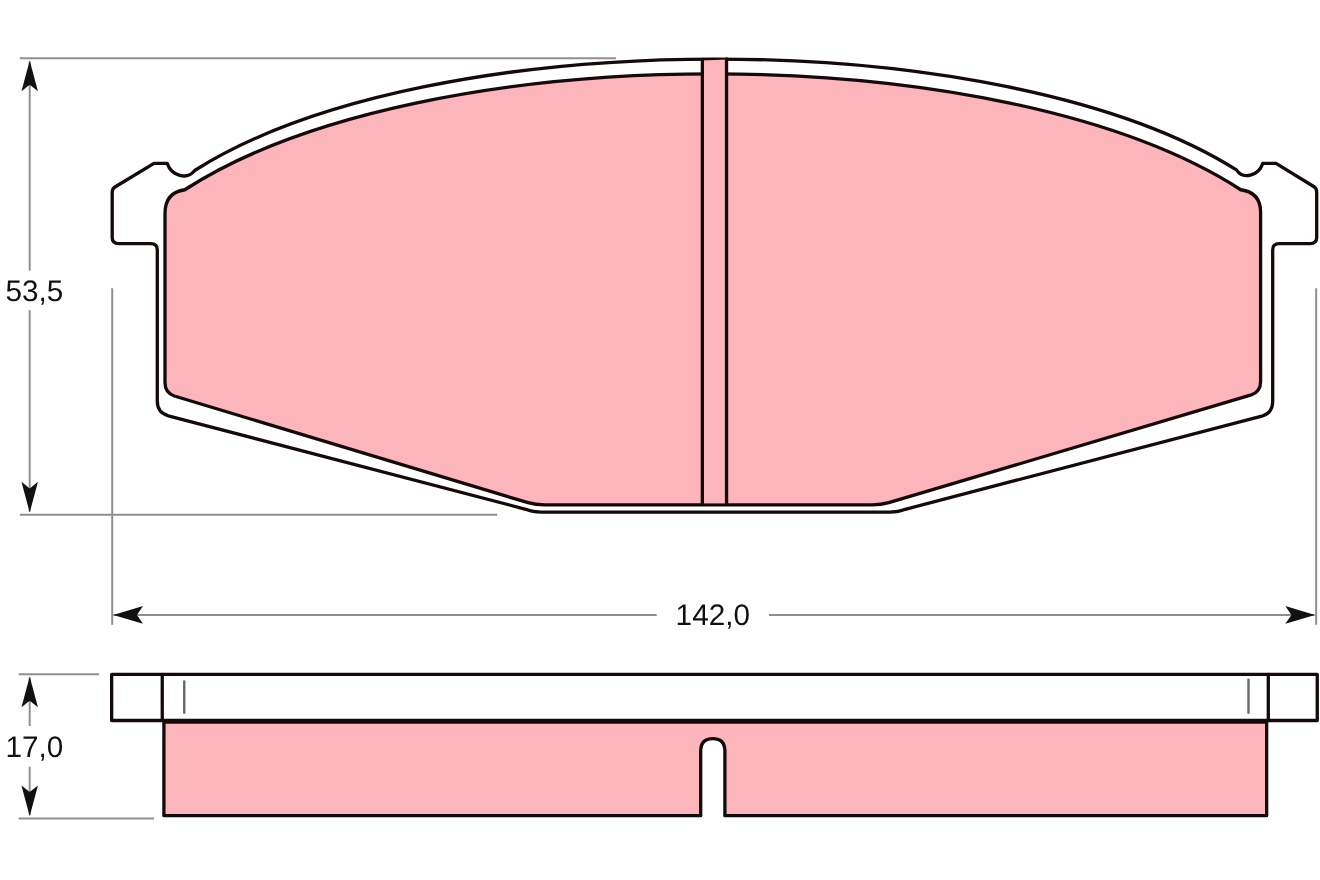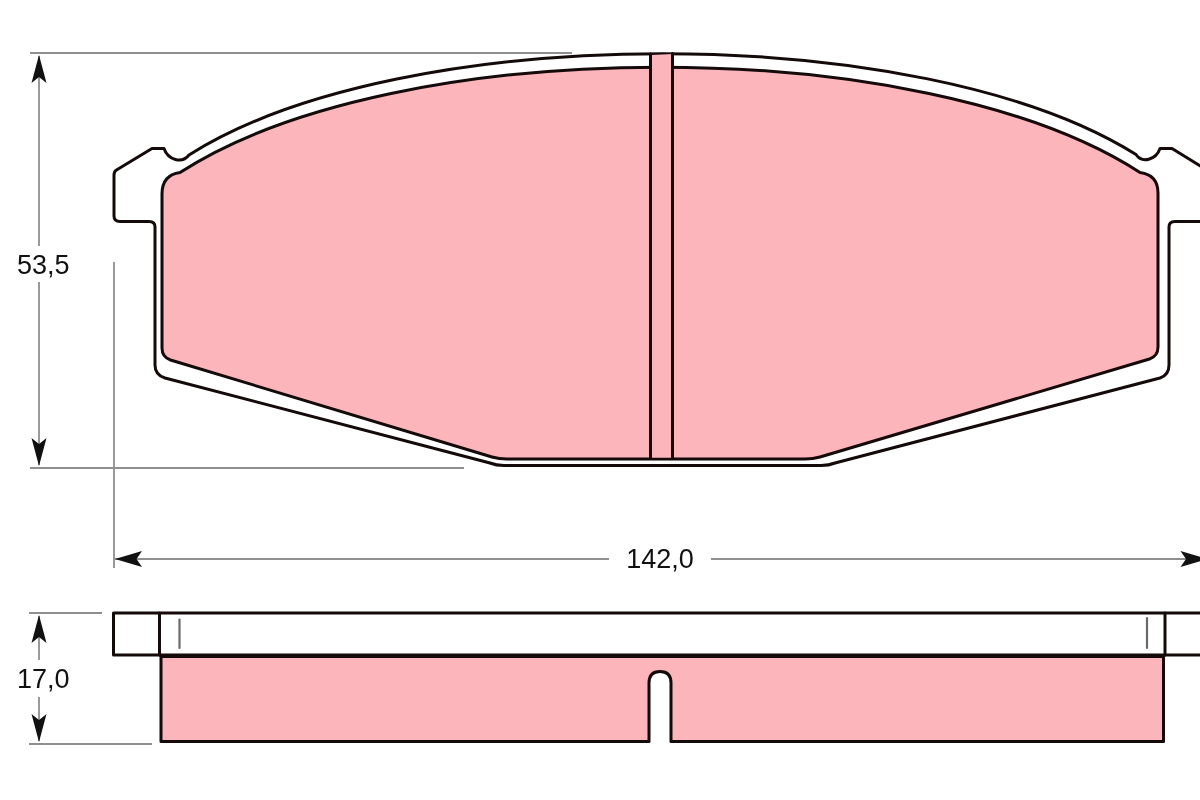--- a/index.html
+++ b/index.html
@@ -8,21 +8,20 @@
     background: #ffffff;
     width: 1200px;
     height: 800px;
     overflow: hidden;
   }
   .stage {
     position: relative;
     width: 1056px;
     height: 800px;
     background: #ffffff;
-    margin-left: 12px;
   }
   svg { display: block; }
   text.dim-label {
     font-family: "Liberation Sans", "DejaVu Sans", sans-serif;
     font-size: 27px;
     fill: #111111;
     stroke: none;
   }
 </style>
 </head>

